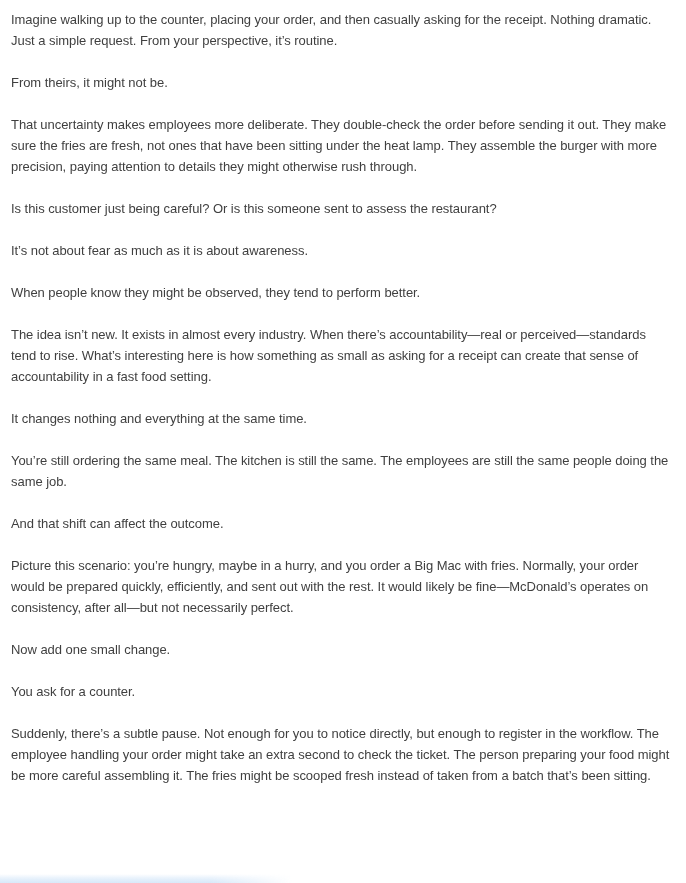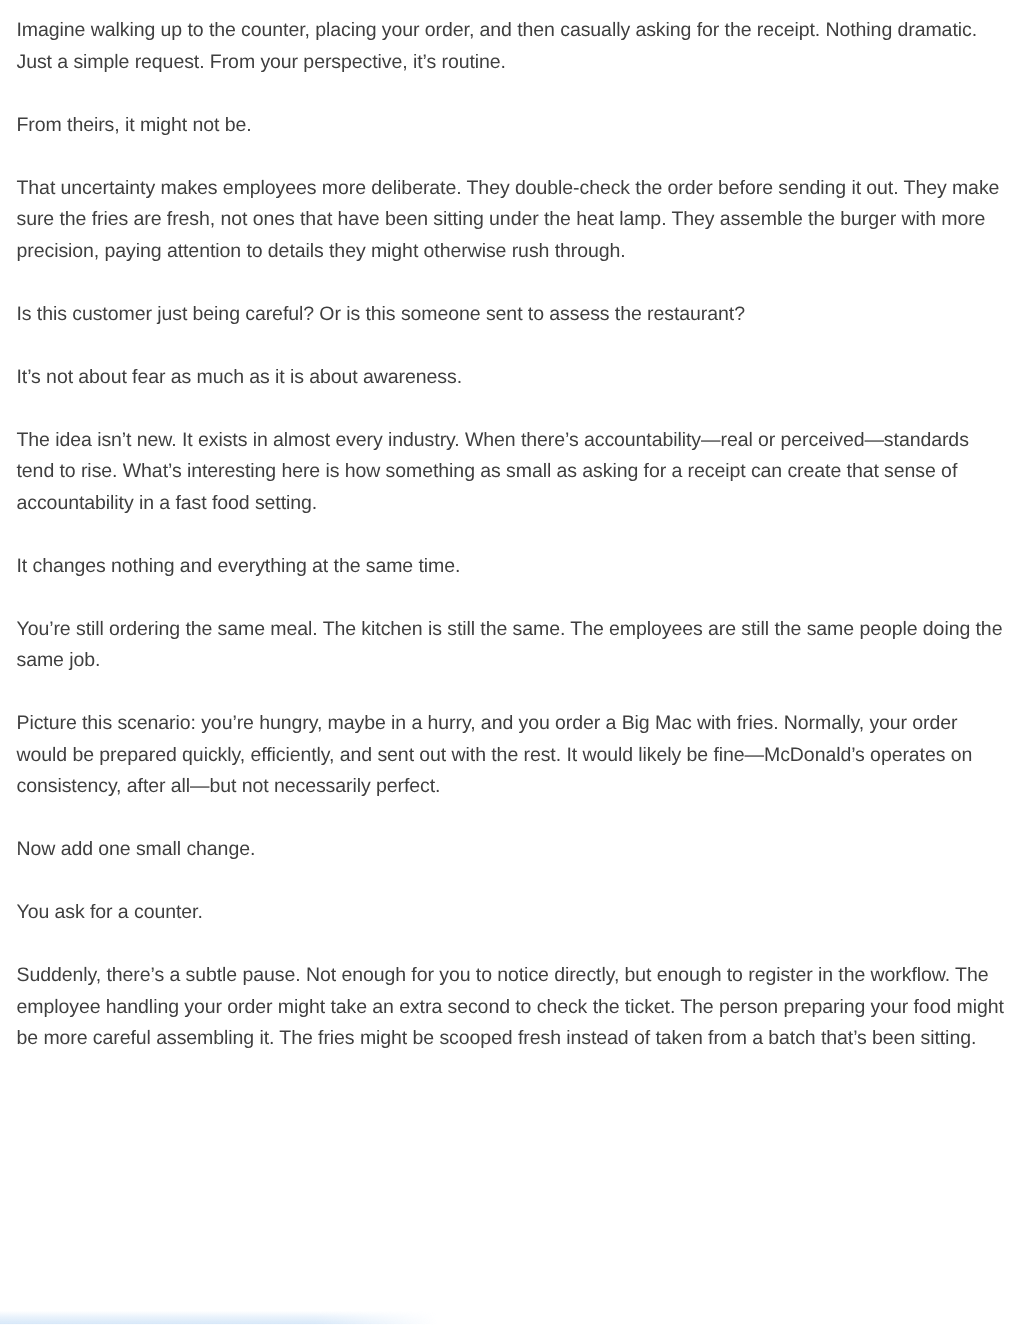--- a/index.html
+++ b/index.html
@@ -46,22 +46,24 @@
 </style>
 </head>
 <body>
 
 <div class="article">
   <p>Imagine walking up to the counter, placing your order, and then casually asking for the receipt. Nothing dramatic. Just a simple request. From your perspective, it’s routine.</p>
   <p>From theirs, it might not be.</p>
   <p>That uncertainty makes employees more deliberate. They double-check the order before sending it out. They make sure the fries are fresh, not ones that have been sitting under the heat lamp. They assemble the burger with more precision, paying attention to details they might otherwise rush through.</p>
   <p>Is this customer just being careful? Or is this someone sent to assess the restaurant?</p>
   <p>It’s not about fear as much as it is about awareness.</p>
+  <p>When people know they might be observed, they tend to perform better.</p>
   <p>The idea isn’t new. It exists in almost every industry. When there’s accountability—real or perceived—standards tend to rise. What’s interesting here is how something as small as asking for a receipt can create that sense of accountability in a fast food setting.</p>
   <p>It changes nothing and everything at the same time.</p>
   <p>You’re still ordering the same meal. The kitchen is still the same. The employees are still the same people doing the same job.</p>
+  <p>And that shift can affect the outcome.</p>
   <p>Picture this scenario: you’re hungry, maybe in a hurry, and you order a Big Mac with fries. Normally, your order would be prepared quickly, efficiently, and sent out with the rest. It would likely be fine—McDonald’s operates on consistency, after all—but not necessarily perfect.</p>
   <p>Now add one small change.</p>
   <p>You ask for a counter.</p>
   <p>Suddenly, there’s a subtle pause. Not enough for you to notice directly, but enough to register in the workflow. The employee handling your order might take an extra second to check the ticket. The person preparing your food might be more careful assembling it. The fries might be scooped fresh instead of taken from a batch that’s been sitting.</p>
 </div>
 
 <div class="bottom-glow"></div>
 
 </body></html>

